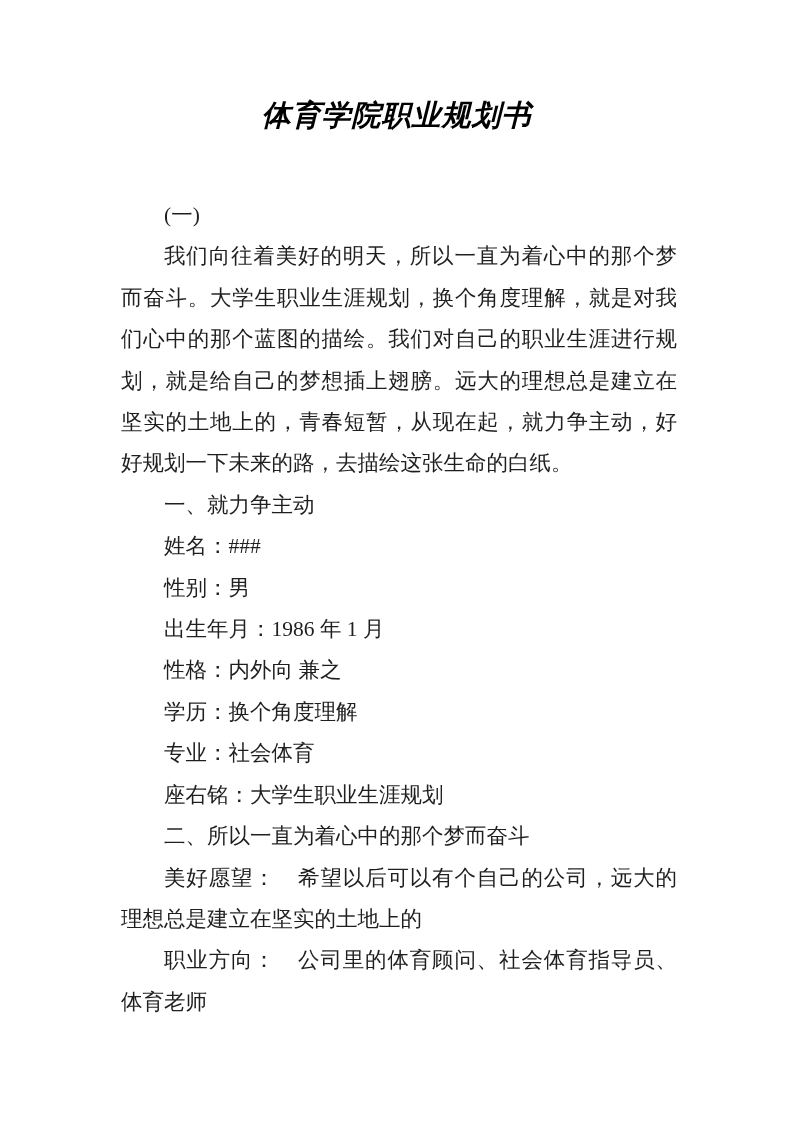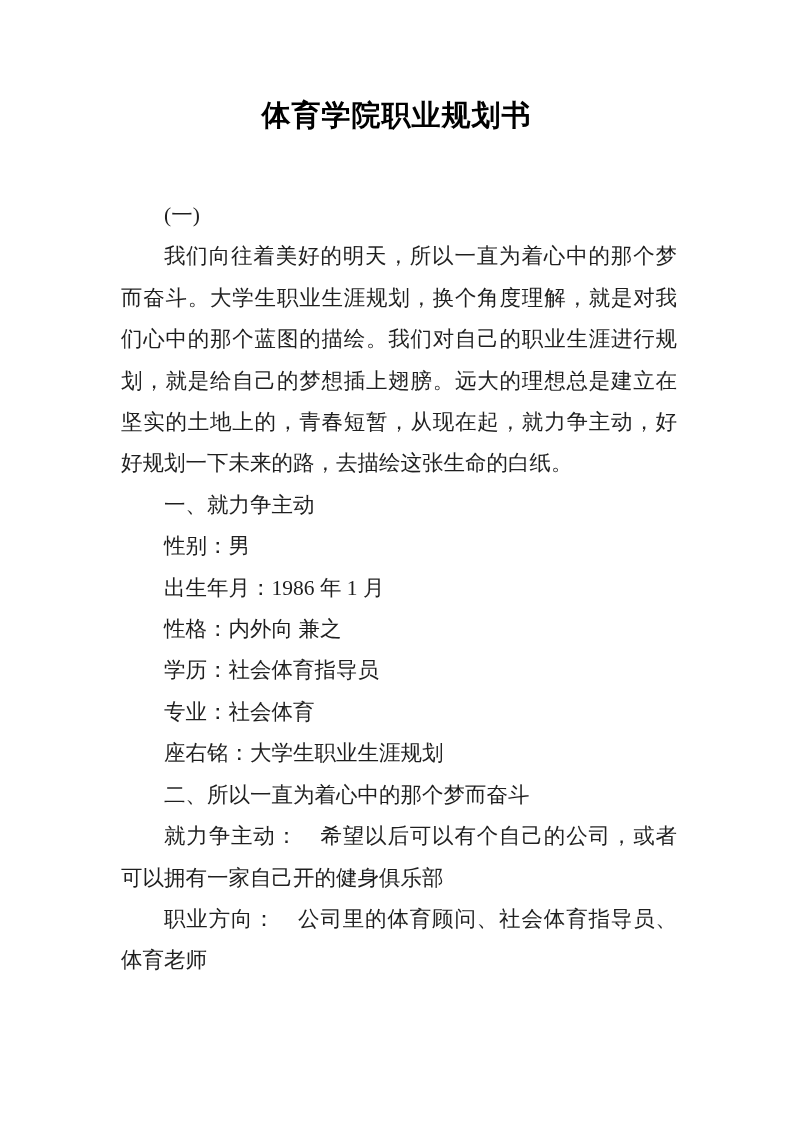--- a/index.html
+++ b/index.html
@@ -18,20 +18,21 @@
   .doc-title {
     margin: 0;
     padding-top: 97px;
     text-align: center;
     font-family: "Liberation Sans", "DejaVu Sans", sans-serif;
     font-weight: bold;
     font-size: 29px;
     line-height: 36px;
     color: #000000;
     letter-spacing: 1px;
+    font-style: italic;
   }
   .doc-body {
     margin-top: 62px;
     padding-left: 121px;
     padding-right: 116px;
     font-family: "Liberation Serif", "DejaVu Serif", serif;
     font-size: 21.5px;
     line-height: 41.4px;
     color: #1f1f1f;
     text-align: justify;
@@ -45,23 +46,24 @@
 </style>
 </head>
 <body>
 
 <div class="page">
   <h1 class="doc-title">体育学院职业规划书</h1>
   <div class="doc-body">
       <p class="para">(一)</p>
       <p class="para">我们向往着美好的明天，所以一直为着心中的那个梦而奋斗。大学生职业生涯规划，换个角度理解，就是对我们心中的那个蓝图的描绘。我们对自己的职业生涯进行规划，就是给自己的梦想插上翅膀。远大的理想总是建立在坚实的土地上的，青春短暂，从现在起，就力争主动，好好规划一下未来的路，去描绘这张生命的白纸。</p>
       <p class="para">一、就力争主动</p>
+      <p class="para">姓名：###</p>
       <p class="para">性别：男</p>
       <p class="para">出生年月：1986 年 1 月</p>
       <p class="para">性格：内外向 兼之</p>
-      <p class="para">学历：社会体育指导员</p>
+      <p class="para">学历：换个角度理解</p>
       <p class="para">专业：社会体育</p>
       <p class="para">座右铭：大学生职业生涯规划</p>
       <p class="para">二、所以一直为着心中的那个梦而奋斗</p>
-      <p class="para">就力争主动：　希望以后可以有个自己的公司，或者可以拥有一家自己开的健身俱乐部</p>
+      <p class="para">美好愿望：　希望以后可以有个自己的公司，远大的理想总是建立在坚实的土地上的</p>
       <p class="para">职业方向：　公司里的体育顾问、社会体育指导员、体育老师</p>
     </div>
 </div>
 
 </body></html>

